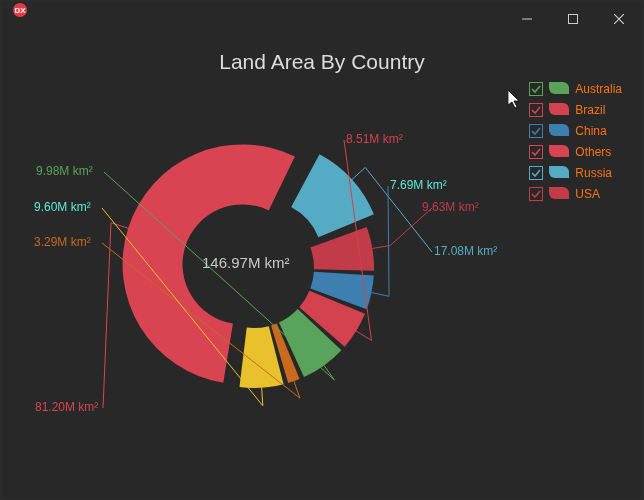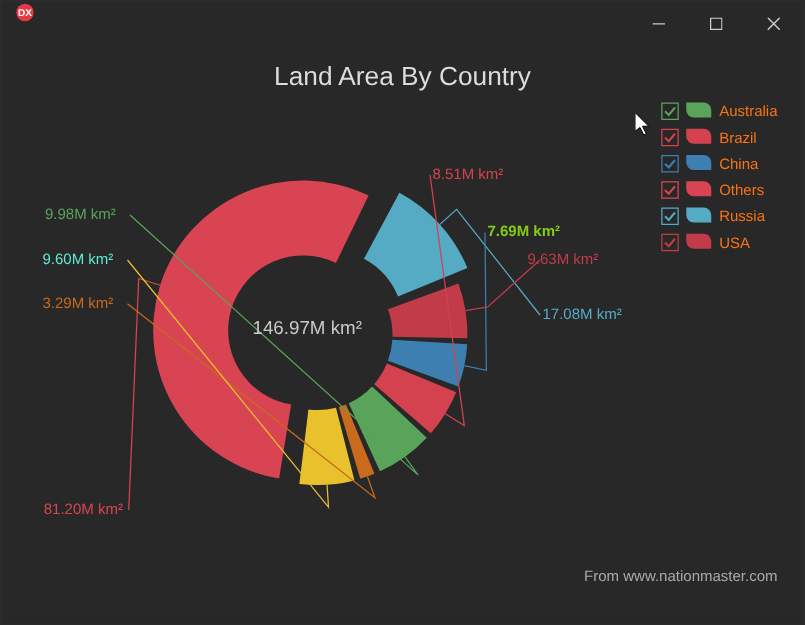--- a/index.html
+++ b/index.html
@@ -70,21 +70,21 @@
           <path d="M 324.13870325358954 252.98956499036308 L 339.459508741628 262.43799973891754 L 312 62" stroke="#d4414f" fill="none" stroke-width="1"></path>
           <path d="M 292.01425259429254 287.45770587112446 L 302.5163904834364 302.0763617517931 L 72 94" stroke="#5aa35a" fill="none" stroke-width="1"></path>
           <path d="M 261.94332780545034 303.1571056709491 L 267.93482697626786 320.13067152159147 L 70 165" stroke="#c96a1f" fill="none" stroke-width="1"></path>
           <path d="M 229.65337983424595 309.7556920447323 L 230.80138680938285 327.71904585144216 L 70 130" stroke="#e8c12c" fill="none" stroke-width="1"></path>
         </svg>
 
       <div class="labels" id="labels">
           <div class="label" style="color: rgb(217, 68, 82); top: 322px; left: 33px;">81.20M km²</div>
           <div class="label" style="color: rgb(86, 171, 196); top: 166px; left: 432px;">17.08M km²</div>
           <div class="label" style="color: rgb(194, 59, 73); top: 122px; left: 420px;">9.63M km²</div>
-          <div class="label" style="color: #84cc16; top: 100px; left: 388px; font-weight: bold;">7.69M km²</div>
+          <div class="label" style="color: #5eead4; top: 100px; left: 388px;">7.69M km²</div>
           <div class="label" style="color: rgb(212, 65, 79); top: 54px; left: 344px;">8.51M km²</div>
           <div class="label" style="color: rgb(90, 163, 90); top: 86px; left: 34px;">9.98M km²</div>
           <div class="label" style="color: rgb(201, 106, 31); top: 157px; left: 32px;">3.29M km²</div>
           <div class="label" style="color: #5eead4; top: 122px; left: 32px;">9.60M km²</div>
           <div class="center-label" style="left: 200px; top: 176px;">146.97M km²</div>
         </div>
 
       <div class="legend" id="legend">
           <div class="lg-row">
             <span class="chk" style="border-color:#5aa35a">
@@ -135,20 +135,19 @@
             <span class="chk" style="border-color:#c23b49">
               <svg width="10" height="10" viewBox="0 0 10 10">
                 <path d="M1 5 L4 8 L9 2" stroke="#c23b49" stroke-width="1.6" fill="none"></path>
               </svg>
             </span>
             <span class="swatch" style="background:#c23b49"></span>
             <span>USA</span>
           </div>
         </div>
 
-      <div class="credit">From www.nationmaster.com</div>
 
       <svg class="cursor" width="16" height="20" style="left:506px;top:12px">
         <path d="M0 0 L0 15 L4 12 L7 18 L9 17 L6 11 L11 11 Z" fill="#fff" stroke="#000" stroke-width="0.8"></path>
       </svg>
     </div>
   </div>
 </div>
 
 </body></html>

